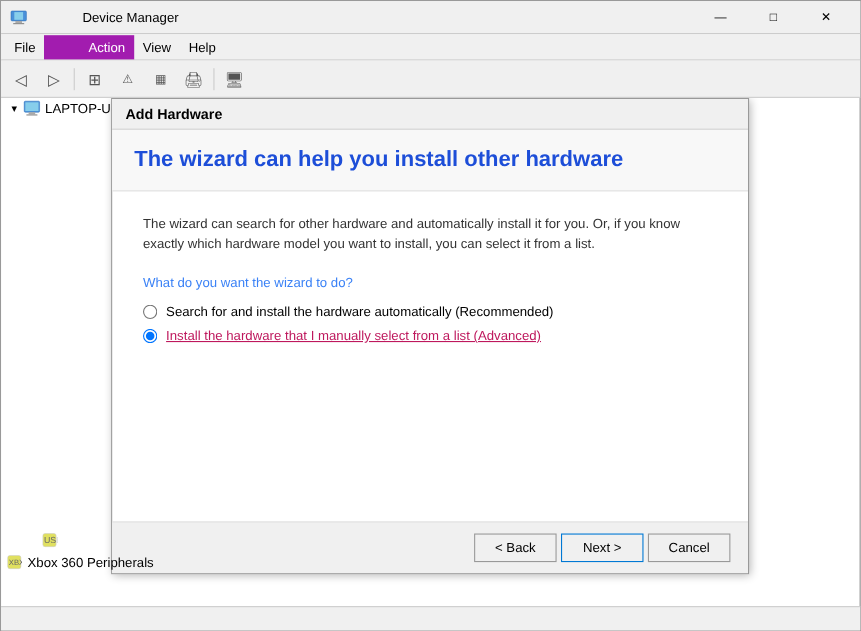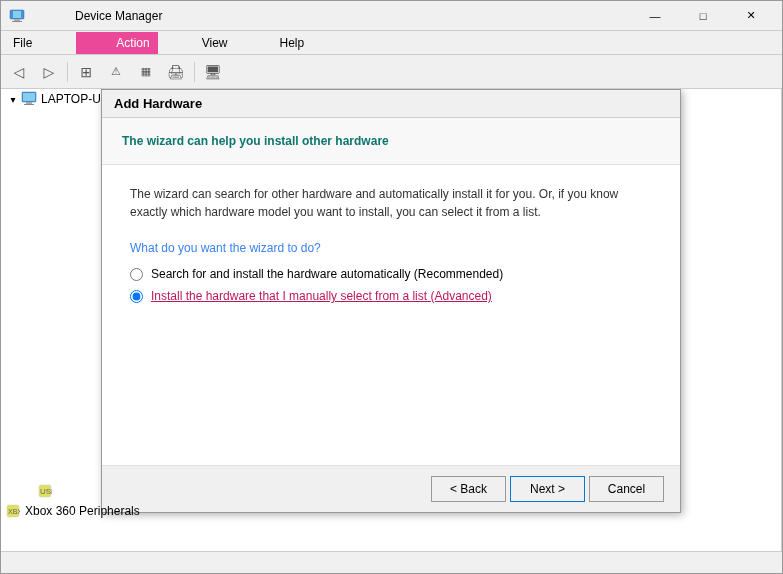--- a/index.html
+++ b/index.html
@@ -67,35 +67,34 @@
     }
 
     
     .menu-bar {
       height: 24px;
       background: #f0f0f0;
       display: flex;
       align-items: center;
       padding: 0 4px;
       border-bottom: 1px solid #ccc;
-      gap: 36px;
     }
 
     .menu-item {
       padding: 2px 8px;
       cursor: pointer;
       font-size: 12px;
       color: #000;
       height: 22px;
       display: flex;
       align-items: center;
     }
 
     .menu-item:hover, .menu-item.active {
-      background: #ec4899;
+      background: #a21caf;
       color: white;
       padding-left: 40px;
     }
 
     
     .toolbar {
       height: 34px;
       background: #f0f0f0;
       display: flex;
       align-items: center;
@@ -198,23 +197,23 @@
       font-weight: 600;
     }
 
     .dialog-header {
       background: #f8f8f8;
       padding: 16px 20px;
       border-bottom: 1px solid #e0e0e0;
     }
 
     .dialog-header-title {
-      font-size: 12px;
+      font-size: 20px;
       font-weight: 600;
-      color: #0f766e;
+      color: #1d4ed8;
     }
 
     .dialog-body {
       padding: 20px 24px 16px 28px;
       min-height: 300px;
     }
 
     .dialog-description {
       font-size: 12px;
       color: #333;

